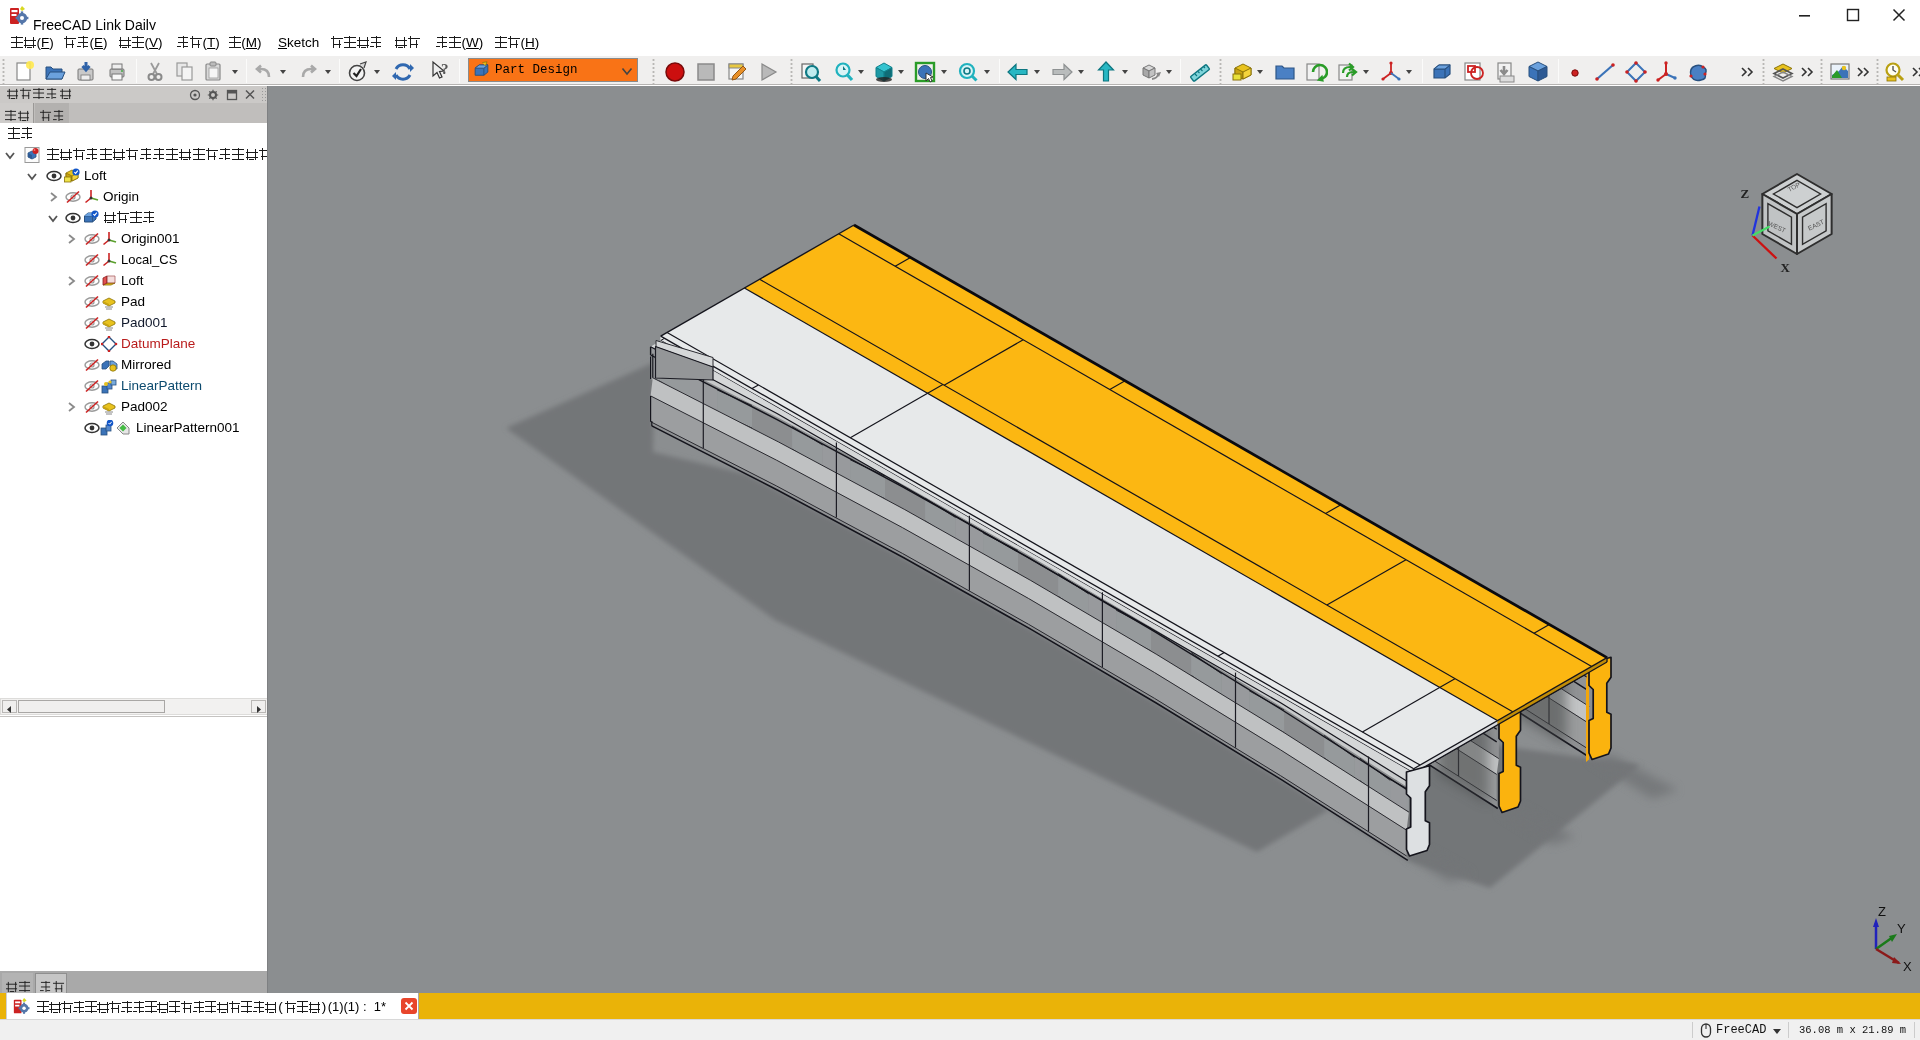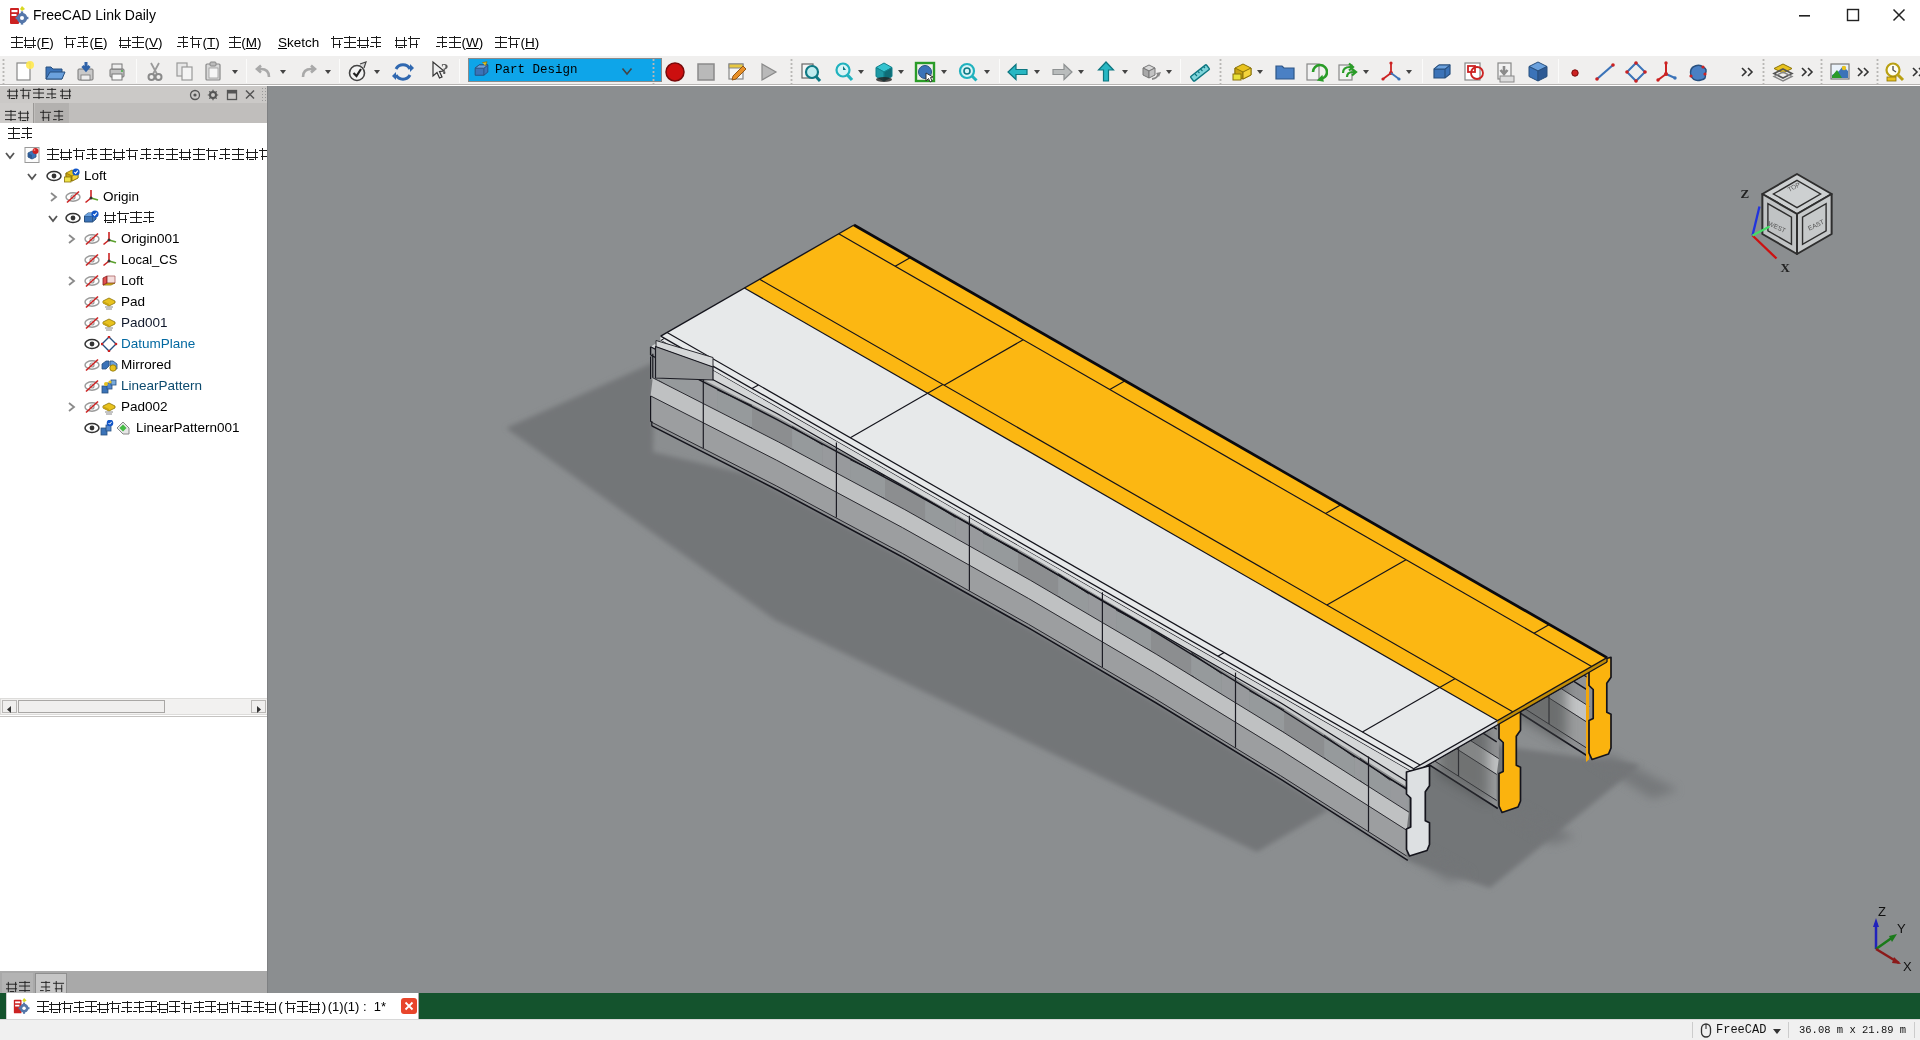--- a/index.html
+++ b/index.html
@@ -30,21 +30,21 @@
     <rect x="2.5" y="4" width="6" height="2.2" fill="#fff"></rect>
     <rect x="2.5" y="8" width="5" height="2" fill="#fff"></rect>
     <circle cx="13" cy="12" r="5.2" fill="#5577aa"></circle>
     <circle cx="13" cy="12" r="2" fill="#fff"></circle>
     <rect x="11.8" y="5.4" width="2.4" height="2.2" fill="#5577aa"></rect>
       <rect x="11.8" y="16.4" width="2.4" height="2.2" fill="#5577aa"></rect>
     <rect x="6.6" y="10.8" width="2.2" height="2.4" fill="#5577aa"></rect>
       <rect x="17.2" y="10.8" width="2.2" height="2.4" fill="#5577aa"></rect>
     <polygon points="13,0 16,3 13,5 11,3" fill="#d8d820"></polygon>
   </svg>
-  <span class="abs" style="left:33px;top:7px;font-size:14px;color:#000">FreeCAD Link Daily</span>
+  <span class="abs" style="left:33px;top:17px;font-size:14px;color:#000">FreeCAD Link Daily</span>
   <svg class="abs" style="left:1797px;top:8px" width="16" height="14">
       <rect x="2" y="7" width="11" height="1.6" fill="#222"></rect>
     </svg>
   <svg class="abs" style="left:1845px;top:8px" width="16" height="14">
       <rect x="2.5" y="1.5" width="11" height="11" fill="none" stroke="#222" stroke-width="1.4"></rect>
     </svg>
   <svg class="abs" style="left:1891px;top:8px" width="16" height="14">
       <path d="M2.5 1.5 L13.5 12.5 M13.5 1.5 L2.5 12.5" stroke="#222" stroke-width="1.5"></path>
     </svg>
 </div>
@@ -119,21 +119,21 @@
       <path d="M5 9 A 8 8 0 0 1 19 9" fill="none" stroke="#3068b0" stroke-width="3"></path>
       <polygon points="19,4 19,12 23,8" fill="#3068b0"></polygon>
       <path d="M19 15 A 8 8 0 0 1 5 15" fill="none" stroke="#3068b0" stroke-width="3"></path>
       <polygon points="5,12 5,20 1,16" fill="#3068b0"></polygon>
     </svg>
     <svg class="tbtn" style="left:428px" width="24" height="24" viewBox="0 0 24 24">
       <path d="M5 2 L5 16 L9 12.5 L11.5 18 L14 17 L11.5 11.5 L16 11 Z" fill="#eee" stroke="#333" stroke-width="1.2"></path>
       <text x="13" y="14" font-size="15" font-weight="bold" fill="#555" font-family="Liberation Serif">?</text>
     </svg>
     <div class="sep" style="left:459px"></div>
-    <div class="abs" style="left:468px;top:2px;width:194px;height:24px;background:#0ea5e9;border:1px solid #8a8a8a">
+    <div class="abs" style="left:468px;top:2px;width:170px;height:24px;background:#f97316;border:1px solid #8a8a8a">
       <svg class="abs" style="left:3px;top:2px" width="19" height="19" viewBox="0 0 24 24">
         <path d="M4 18 L4 9 L9 5 L20 5 L20 14 L15 18 Z" fill="#3b73b8" stroke="#28507f" stroke-width="1.2"></path>
         <path d="M4 9 L15 9 L15 18 M15 9 L20 5" fill="none" stroke="#28507f" stroke-width="1.2"></path>
         <path d="M4 9 L9 5 L20 5 L15 9 Z" fill="#6ba1dd" stroke="#28507f" stroke-width="1"></path>
         <path d="M13 2 l6 -1 l-2 5" fill="#e8c21e" stroke="#8a7208" stroke-width="1"></path>
       </svg>
       <span class="abs" style="left:26px;top:4px;font-family:'Liberation Mono',monospace;font-size:12.5px;color:#000">Part Design</span>
       <svg class="abs" style="left:152px;top:8px" width="12" height="9">
         <path d="M1.5 1.5 L6 7 L10.5 1.5" fill="none" stroke="#444" stroke-width="1.6"></path>
       </svg>
@@ -475,21 +475,21 @@
       <ellipse cx="8" cy="7" rx="7" ry="4.4" fill="none" stroke="#333" stroke-width="1.5"></ellipse>
       <circle cx="8" cy="7" r="2.4" fill="#333"></circle>
     </svg>
     <svg class="abs" style="left:101px;top:250px" width="17" height="16" viewBox="0 0 17 16">
       <polygon points="8,1 15,8 8,15 1,8" fill="none" stroke="#28507f" stroke-width="1.4"></polygon>
       <circle cx="8" cy="1" r="1.3" fill="#cc2222"></circle>
       <circle cx="15" cy="8" r="1.3" fill="#cc2222"></circle>
       <circle cx="8" cy="15" r="1.3" fill="#cc2222"></circle>
       <circle cx="1" cy="8" r="1.3" fill="#cc2222"></circle>
     </svg>
-    <span class="abs" style="left:121px;top:250px;font-size:13.5px;color:#0369a1;white-space:nowrap">DatumPlane</span>
+    <span class="abs" style="left:121px;top:250px;font-size:13.5px;color:#b91c1c;white-space:nowrap">DatumPlane</span>
     <svg class="abs" style="left:84px;top:272px" width="16" height="14" viewBox="0 0 16 14">
       <ellipse cx="8" cy="7" rx="7" ry="4.2" fill="none" stroke="#9a9a9a" stroke-width="1.4"></ellipse>
       <circle cx="8" cy="7" r="2" fill="none" stroke="#9a9a9a" stroke-width="1.2"></circle>
       <line x1="2" y1="12.5" x2="14" y2="1.5" stroke="#cc2222" stroke-width="1.6"></line>
     </svg>
     <svg class="abs" style="left:101px;top:271px" width="17" height="16" viewBox="0 0 17 16">
       <path d="M1 12 L1 7 L5 4 L8 4 L8 9 L5 12 Z" fill="#3b73b8" stroke="#28507f" stroke-width="0.8"></path>
       <path d="M9 9 L9 4 L12 4 L16 7 L16 12 L12 12 Z" fill="#6ba1dd" stroke="#28507f" stroke-width="0.8"></path>
       <circle cx="12" cy="11" r="3.2" fill="#e8c21e" stroke="#8a7208" stroke-width="0.8"></circle>
     </svg>
@@ -773,21 +773,21 @@
       <line x1="1876.0" y1="949.0" x2="1893.0" y2="937.0" stroke="#1a7a1a" stroke-width="2.5"></line>
       <polygon points="1889.0,936.0 1892.0,942.0 1897.0,934.0" fill="#1a7a1a"></polygon>
       <line x1="1876.0" y1="949.0" x2="1899.0" y2="963.0" stroke="#8b1a1a" stroke-width="2.5"></line>
       <polygon points="1894.0,957.0 1892.0,963.0 1901.0,964.0" fill="#8b1a1a"></polygon>
       <text x="1878.0" y="916.0" font-family="Liberation Sans" font-size="13" fill="#111">Z</text>
       <text x="1897.0" y="933.0" font-family="Liberation Sans" font-size="13" fill="#111">Y</text>
       <text x="1903.0" y="971.0" font-family="Liberation Sans" font-size="13" fill="#111">X</text>
 </svg>
 </div>
 
-<div class="abs" style="left:0;top:993px;width:1920px;height:27px;background:#14532d;border-bottom:1px solid #d8d8d8">
+<div class="abs" style="left:0;top:993px;width:1920px;height:27px;background:#eab308;border-bottom:1px solid #d8d8d8">
   <div class="abs" style="left:6px;top:0;width:413px;height:26px;background:#ffffff;border-right:1px solid #a8a8a8;border-left:1px solid #d0d0d0">
     <svg class="abs" style="left:6px;top:5px" width="17" height="17" viewBox="0 0 20 20">
       <rect x="1" y="2" width="9" height="16" fill="#cc2222" rx="1"></rect>
       <rect x="2.5" y="4" width="6" height="2.2" fill="#fff"></rect>
         <rect x="2.5" y="8" width="5" height="2" fill="#fff"></rect>
       <circle cx="13" cy="12" r="5.2" fill="#5577aa"></circle>
         <circle cx="13" cy="12" r="2" fill="#fff"></circle>
       <rect x="11.8" y="5.4" width="2.4" height="2.2" fill="#5577aa"></rect>
         <rect x="11.8" y="16.4" width="2.4" height="2.2" fill="#5577aa"></rect>
       <rect x="6.6" y="10.8" width="2.2" height="2.4" fill="#5577aa"></rect>

